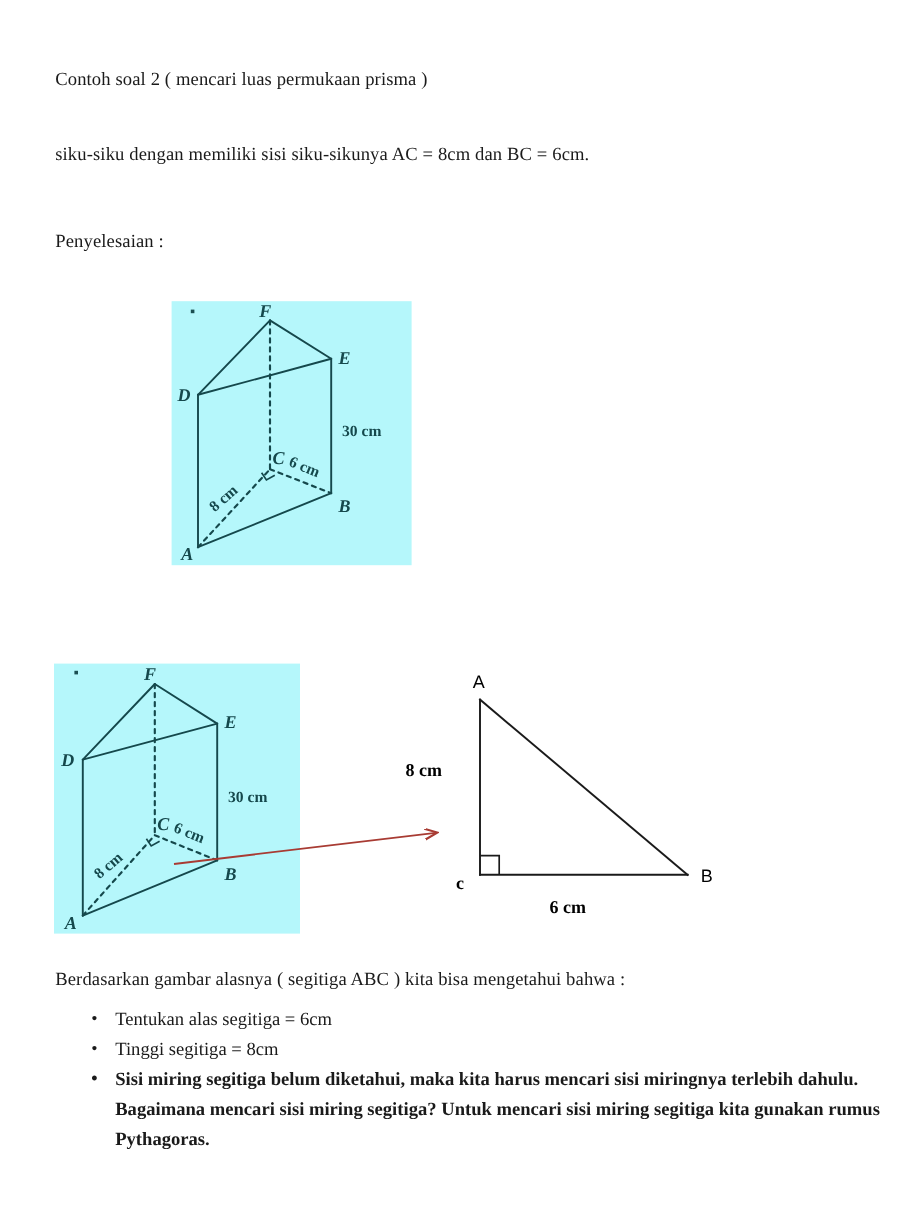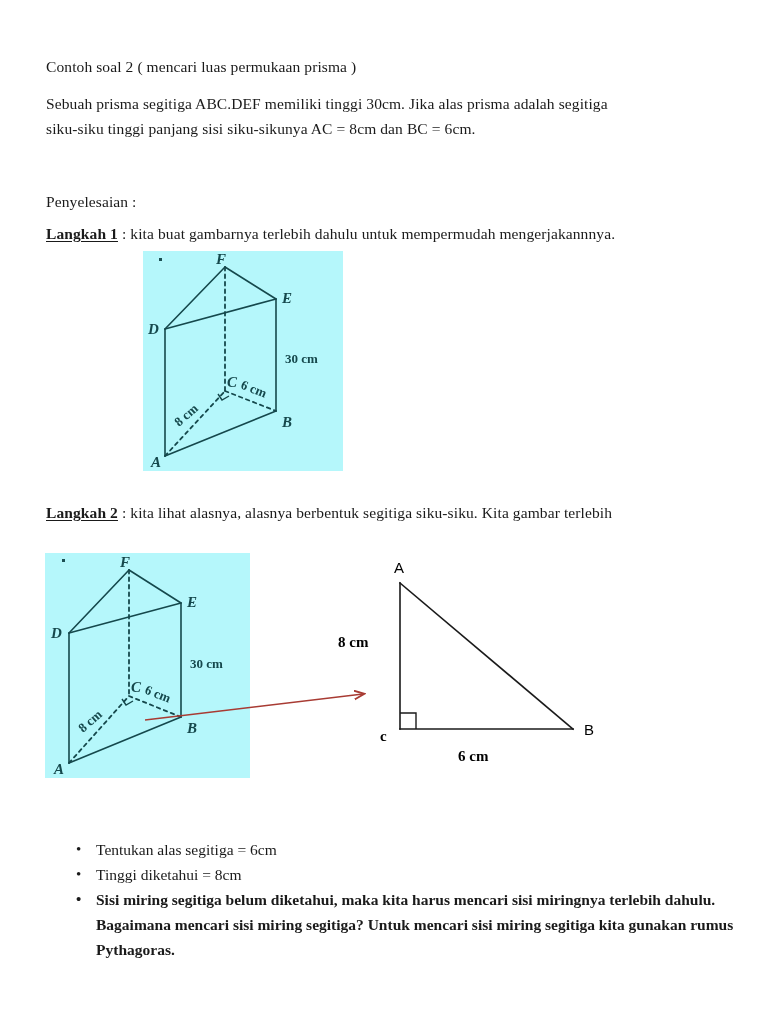--- a/index.html
+++ b/index.html
@@ -126,29 +126,25 @@
     fill: #000000;
   }
 </style>
 </head>
 <body>
 
 <div class="page">
 
   <div class="para wide" style="left:46px; top:41px;">Contoh soal 2 ( mencari luas permukaan prisma )</div>
 
-  <div class="para wide" style="left:46px; top:78px;">Sebuah prisma segitiga ABC.DEF memiliki tinggi 30cm. Jika alas prisma adalah segitiga</div>
-  <div class="para wide" style="left:46px; top:103px;">siku-siku tinggi panjang sisi siku-sikunya AC = 8cm dan BC = 6cm.</div>
+  <div class="para wide" style="left:46px; top:103px;">siku-siku dengan memiliki sisi siku-sikunya AC = 8cm dan BC = 6cm.</div>
 
 
   <div class="para" style="left:46px; top:176px;">Penyelesaian :</div>
 
-  <div class="para wide" style="left:46px; top:208px;">
-    <span class="step-label">Langkah 1</span><span> : kita buat gambarnya terlebih dahulu untuk mempermudah mengerjakannnya.</span>
-  </div>
 
   <div class="cyanbox fig1">
     <div class="stray-dot" style="left:16px; top:7px;"></div>
     <svg class="fig-svg" width="200" height="220" viewBox="0 0 200 220">
 
       <g stroke="#15484c" stroke-width="1.6" fill="none" stroke-linecap="round">
         <path d="M 22 205 L 22 78"></path>
         <path d="M 22 78 L 133 48"></path>
         <path d="M 133 48 L 133 160"></path>
         <path d="M 22 205 L 133 160"></path>
@@ -170,23 +166,20 @@
       <text class="lbl" x="5" y="83">D</text>
       <text class="lbl" x="139" y="52">E</text>
       <text class="lbl" x="73" y="13">F</text>
 
       <text class="dim" x="142" y="112">30 cm</text>
       <text class="dim" x="36" y="176" transform="rotate(-41 36 176)">8 cm</text>
       <text class="dim" x="97" y="137" transform="rotate(22 97 137)">6 cm</text>
     </svg>
   </div>
 
-  <div class="para wide" style="left:46px; top:487px;">
-    <span class="step-label">Langkah 2</span><span> : kita lihat alasnya, alasnya berbentuk segitiga siku-siku.  Kita gambar terlebih</span>
-  </div>
 
   <div class="cyanbox fig2">
     <div class="stray-dot" style="left:17px; top:6px;"></div>
     <svg class="fig-svg" width="205" height="225" viewBox="0 0 205 225">
       <g stroke="#15484c" stroke-width="1.6" fill="none" stroke-linecap="round">
         <path d="M 24 210 L 24 80"></path>
         <path d="M 24 80 L 136 50"></path>
         <path d="M 136 50 L 136 164"></path>
         <path d="M 24 210 L 136 164"></path>
         <path d="M 24 80 L 84 17"></path>
@@ -231,29 +224,30 @@
     <path d="M 70 160 L 86 160 L 86 176" stroke="#1a1a1a" stroke-width="1.4" fill="none"></path>
 
     <text class="trilbl" x="64" y="20">A</text>
     <text class="trilbl" x="254" y="182">B</text>
     <text class="tridim" x="50" y="188">c</text>
 
     <text class="tridim" x="8" y="94">8 cm</text>
     <text class="tridim" x="128" y="208">6 cm</text>
   </svg>
 
+  <div class="para wide" style="left:46px; top:791px;">Berdasarkan gambar alasnya ( segitiga ABC ) kita bisa mengetahui bahwa :</div>
 
   <ul class="bullets">
     <li>
       <span class="dot">•</span>
       <span>Tentukan alas segitiga = 6cm</span>
     </li>
     <li>
       <span class="dot">•</span>
-      <span>Tinggi diketahui = 8cm</span>
+      <span>Tinggi segitiga = 8cm</span>
     </li>
     <li class="bold">
       <span class="dot">•</span>
       <span>Sisi miring segitiga belum diketahui, maka kita harus mencari sisi miringnya terlebih dahulu. Bagaimana mencari sisi miring segitiga? Untuk mencari sisi miring segitiga kita gunakan rumus Pythagoras.</span>
     </li>
   </ul>
 
 </div>
 
 </body></html>

